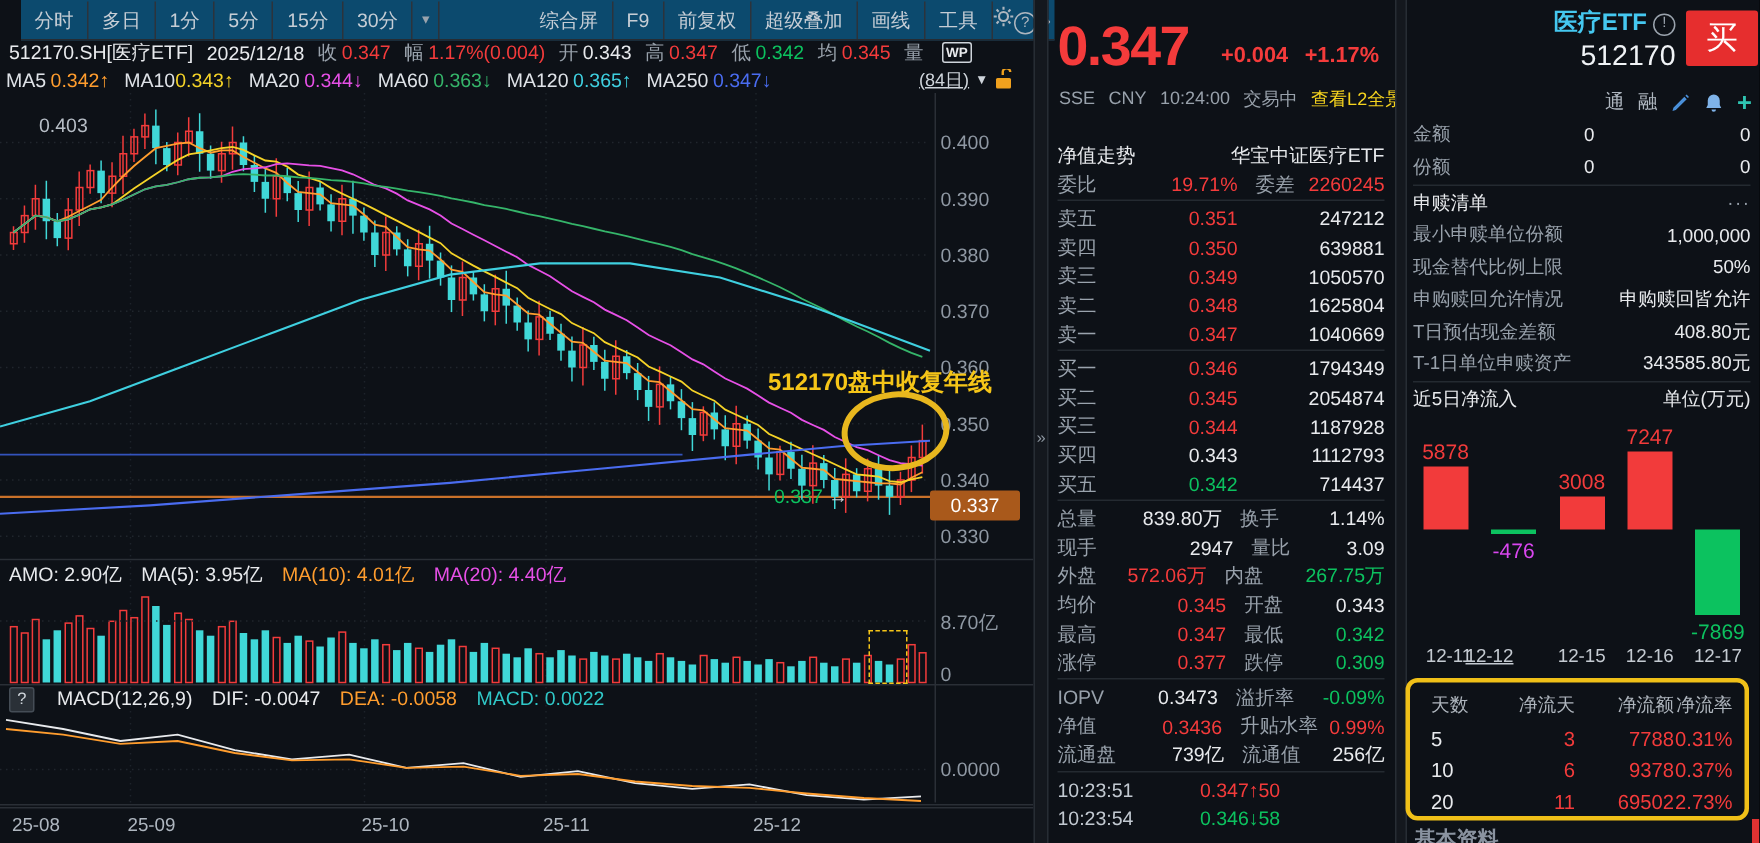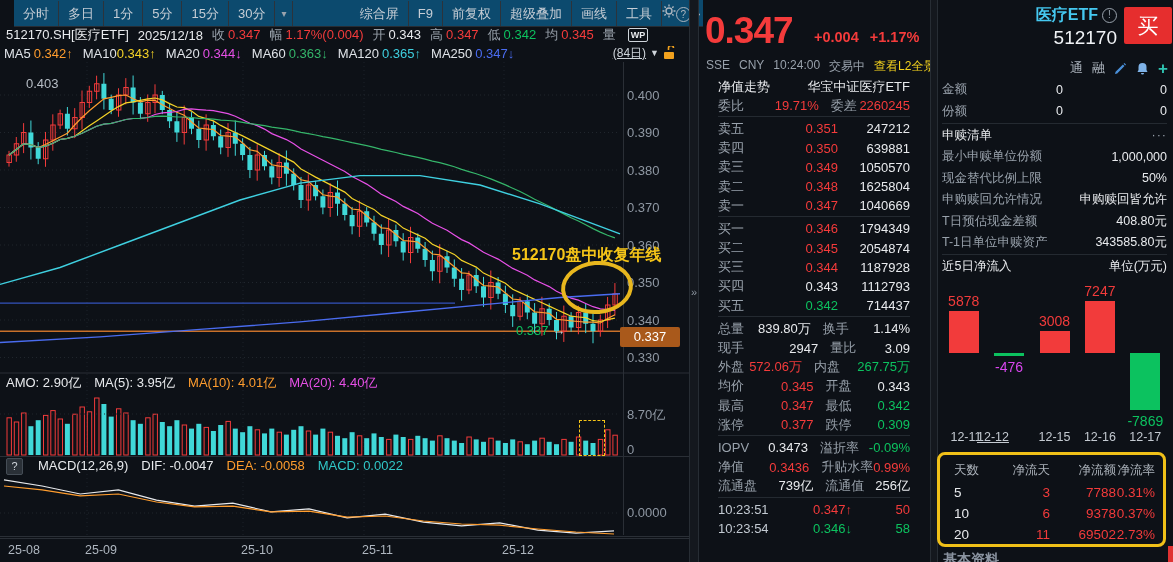--- a/index.html
+++ b/index.html
@@ -47,33 +47,33 @@
   .vdiv{position:absolute;top:0;height:562px;background:#14181e;border-left:1px solid #272d34;border-right:1px solid #272d34}
   #vdiv1{left:689px;width:8px}
   #vdiv2{left:930px;width:6px}
   #expand-chevron{position:absolute;left:0;top:286px;width:8px;text-align:center;color:#8d96a0;font-size:11px;cursor:pointer}
   
   #mid{position:absolute;left:698px;top:0;width:232px;height:562px;font-size:13px}
   #big-price{position:absolute;left:7px;top:10px;font-size:37px;font-weight:bold;letter-spacing:-1px}
   #delta{position:absolute;left:116px;top:29px;font-size:14.5px;font-weight:bold;display:flex;gap:11px}
   #subrow{position:absolute;left:8px;top:58px;display:flex;gap:9px;font-size:12px;color:#98a1ab;white-space:nowrap}
   #l2link{color:#f5d31e;cursor:pointer}
-  #midtable{position:absolute;left:0;top:77px;width:232px;padding:0 20px;box-sizing:border-box}
+  #midtable{position:absolute;left:0;top:94px;width:232px;padding:0 7px;box-sizing:border-box}
   .r{height:19.2px;display:flex;align-items:center;white-space:nowrap}
   .sep{border-top:1px solid #242a31;margin:1px 0 2px 0}
   .ob-name{width:38px;color:#9aa3ad}
   .ob-price{width:82px;text-align:right}
   .ob-vol{flex:1;text-align:right;color:#e8eaed}
   .st-l1{width:46px;color:#98a1ab}
   .st-v1{width:72px;text-align:right}
   .st-l2{width:64px;padding-left:12px;color:#98a1ab}
   .st-v2{flex:1;text-align:right}
   .tick-t{width:64px;color:#c2c9d1}
   .tick-p{width:70px;text-align:right}
-  .tick-v{flex:1;text-align:right}
+  .tick-v{flex:1;}
   
   #right{position:absolute;left:936px;top:0;width:237px;height:562px;font-size:12.5px}
   #r-title{position:absolute;right:56px;top:5px;text-align:right}
   #r-name{color:#45c8f0;font-size:16px;font-weight:bold}
   #r-code{color:#f0f3f6;font-size:19px;margin-top:1px}
   .info-i{display:inline-block;width:13px;height:13px;border:1.5px solid #9aa3ad;border-radius:50%;color:#9aa3ad;
           font-size:10px;line-height:12px;text-align:center;vertical-align:2px;margin-left:4px;font-weight:normal}
   #buy-btn{position:absolute;right:1px;top:7px;width:48px;height:37px;background:#e62e2e;color:#fff;
            font-size:21px;text-align:center;line-height:37px;border-radius:2px;cursor:pointer}
   #mrow{position:absolute;right:5px;top:59px;display:flex;align-items:center;gap:9px;color:#aeb6bf;font-size:13px}

